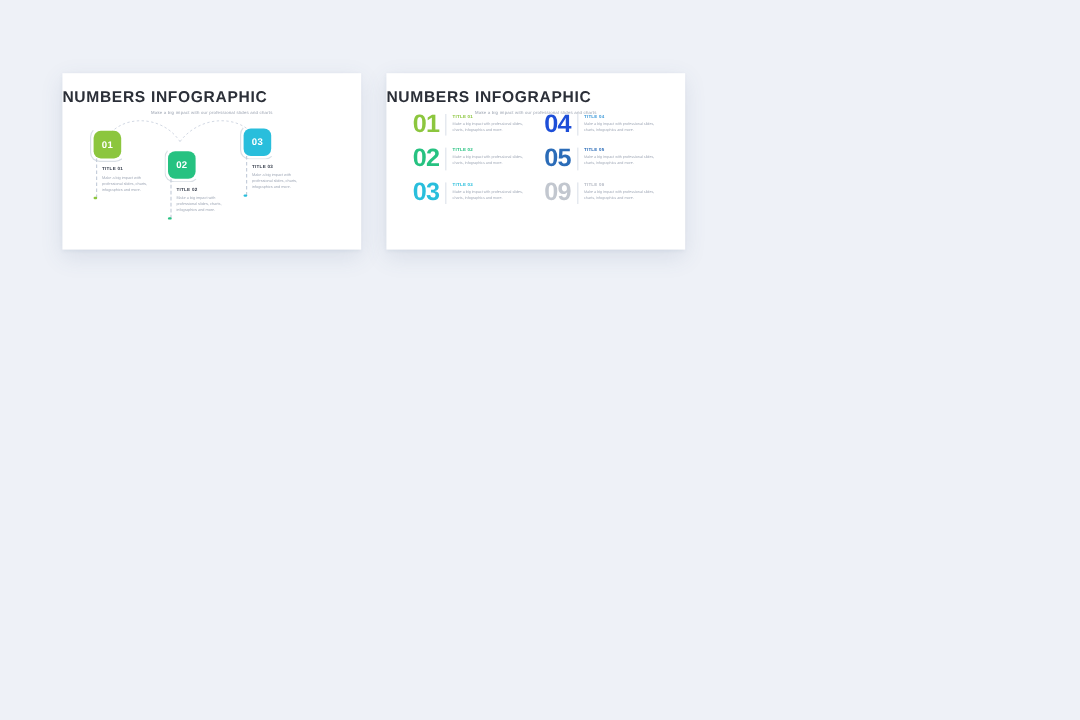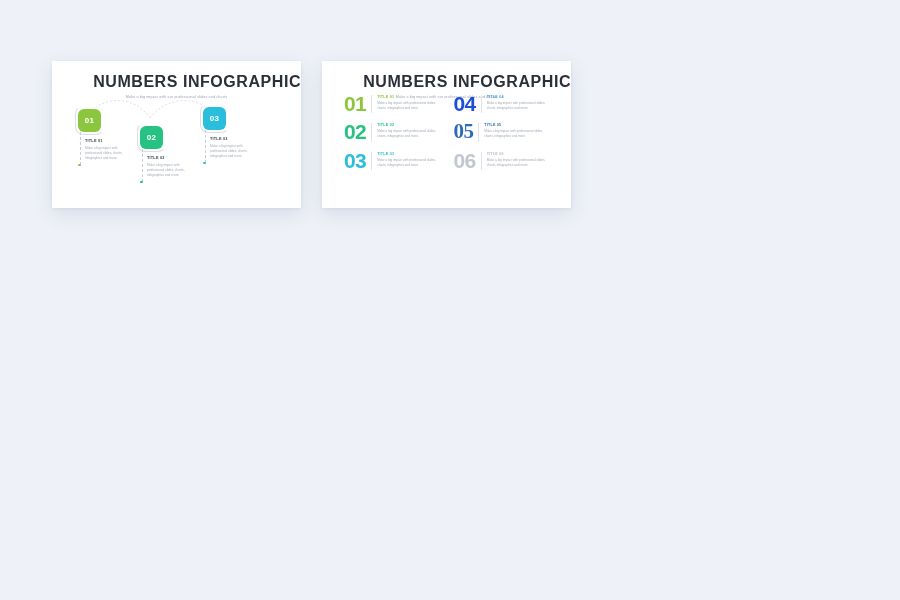--- a/index.html
+++ b/index.html
@@ -34,22 +34,22 @@
 
   #slide-right {
     left: 322px;
     top: 61px;
     width: 249px;
     height: 147px;
   }
 
   
   .slide-title {
-    text-align: right;
-    font-size: 16px;
+    text-align: left;
+    font-size: 13px;
     font-weight: bold;
     letter-spacing: 0.55px;
     color: #2b2f38;
     margin-top: 12px;
   }
 
   .slide-subtitle {
     text-align: center;
     font-size: 3.6px;
     letter-spacing: 0.18px;
@@ -250,39 +250,39 @@
     <div class="num-item">
       <div class="num-digit" style="color:#26c281;">02</div>
       <div class="num-divider"></div>
       <div class="num-text">
         <div class="num-title" style="color:#26c281;">TITLE 02</div>
         <div class="num-body">Make a big impact with professional slides, charts, infographics and more.</div>
       </div>
     </div>
 
     <div class="num-item">
-      <div class="num-digit" style="color:#2b6cb8;font-family:Liberation Serif, serif;">05</div>
+      <div class="num-digit" style="color:#2b6cb8;">05</div>
       <div class="num-divider"></div>
       <div class="num-text">
         <div class="num-title" style="color:#2b6cb8;">TITLE 05</div>
         <div class="num-body">Make a big impact with professional slides, charts, infographics and more.</div>
       </div>
     </div>
 
     <div class="num-item">
       <div class="num-digit" style="color:#29bedc;">03</div>
       <div class="num-divider"></div>
       <div class="num-text">
         <div class="num-title" style="color:#29bedc;">TITLE 03</div>
         <div class="num-body">Make a big impact with professional slides, charts, infographics and more.</div>
       </div>
     </div>
 
     <div class="num-item">
-      <div class="num-digit" style="color:#c2c7cf;">06</div>
+      <div class="num-digit" style="color:#c2c7cf;">09</div>
       <div class="num-divider"></div>
       <div class="num-text">
         <div class="num-title" style="color:#b7bcc6;">TITLE 06</div>
         <div class="num-body">Make a big impact with professional slides, charts, infographics and more.</div>
       </div>
     </div>
 
   </div>
 </div>
 

